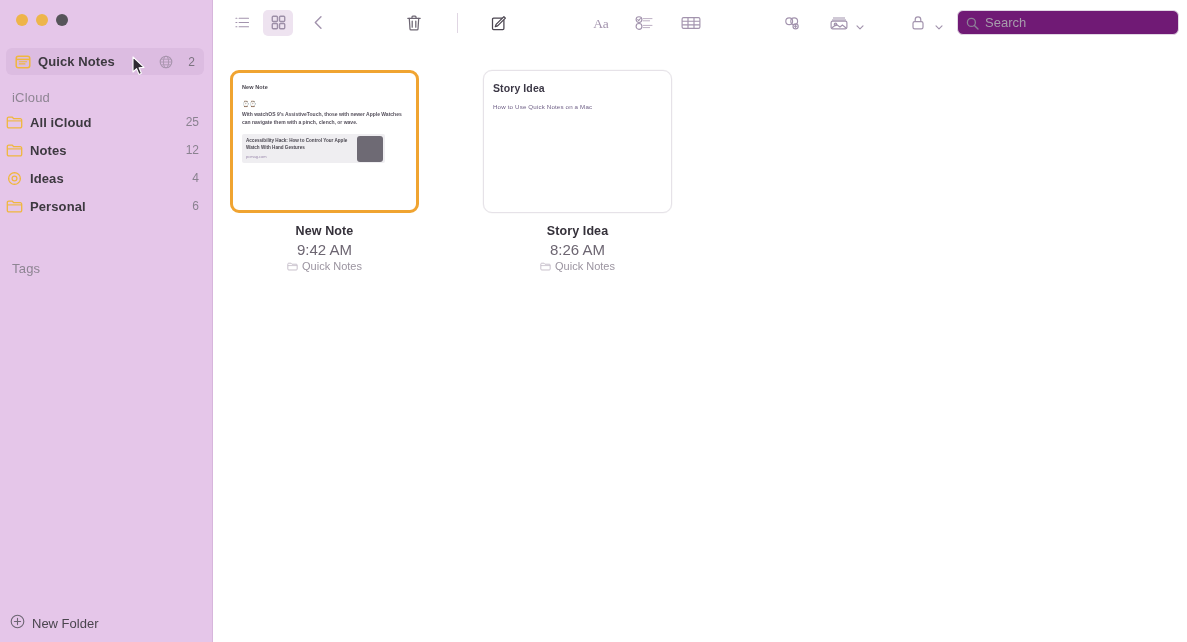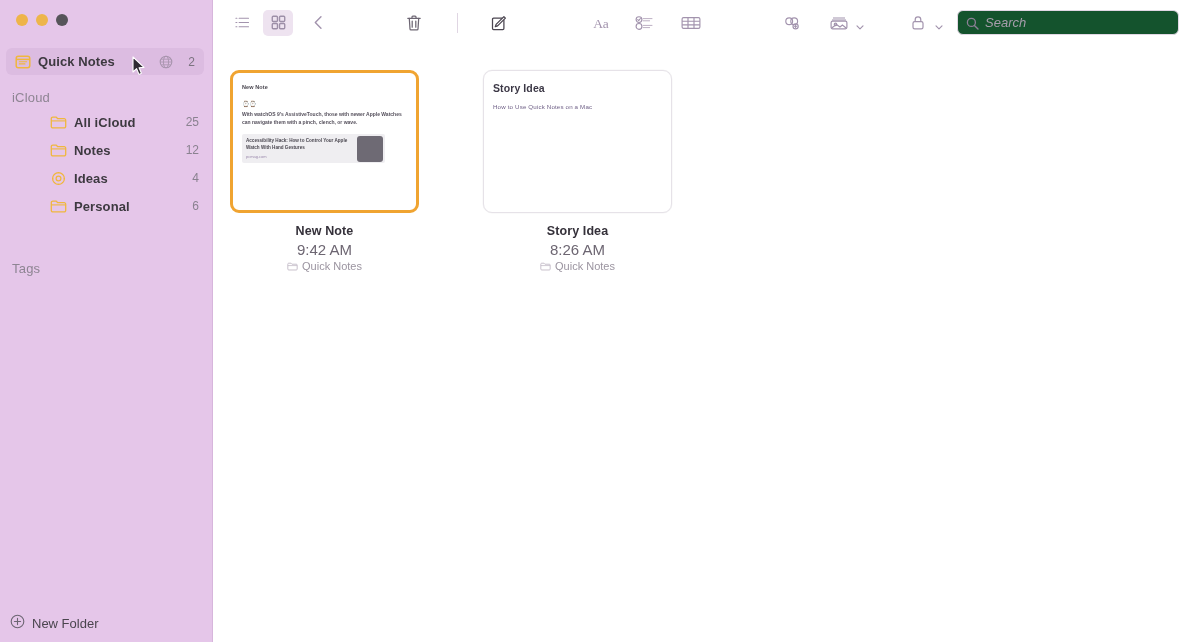--- a/index.html
+++ b/index.html
@@ -92,23 +92,22 @@
     position: absolute;
     top: 108px;
     left: 0;
     width: 213px;
   }
   .folder-row {
     position: relative;
     height: 28px;
     display: flex;
     align-items: center;
-    padding-left: 22px;
+    padding-left: 6px;
     padding-right: 14px;
-    margin-left: 28px;
   }
   .folder-row .disc-tri {
     position: absolute;
     left: 9px;
     width: 8px;
     height: 10px;
     display: flex;
     align-items: center;
   }
   .folder-row .fi { width: 17px; height: 17px; flex: 0 0 17px; margin-right: 7px; }
@@ -172,22 +171,21 @@
     position: absolute;
     right: 8px;
     top: 10px;
     width: 222px;
     height: 25px;
     border: 1px solid #e1d7e4;
     border-radius: 6px;
     display: flex;
     align-items: center;
     padding: 8px 8px;
-    background: #14532d;
-    font-style: italic;
+    background: #701a75;
   }
   #search-field .sf-icon { width: 13px; height: 13px; margin-right: 6px; flex: 0 0 13px; }
   #search-field .sf-text { font-size: 13px; color: #a79dac; }
 
   
   #note-grid {
     position: absolute;
     top: 70px;
     left: 17px;
     display: flex;

